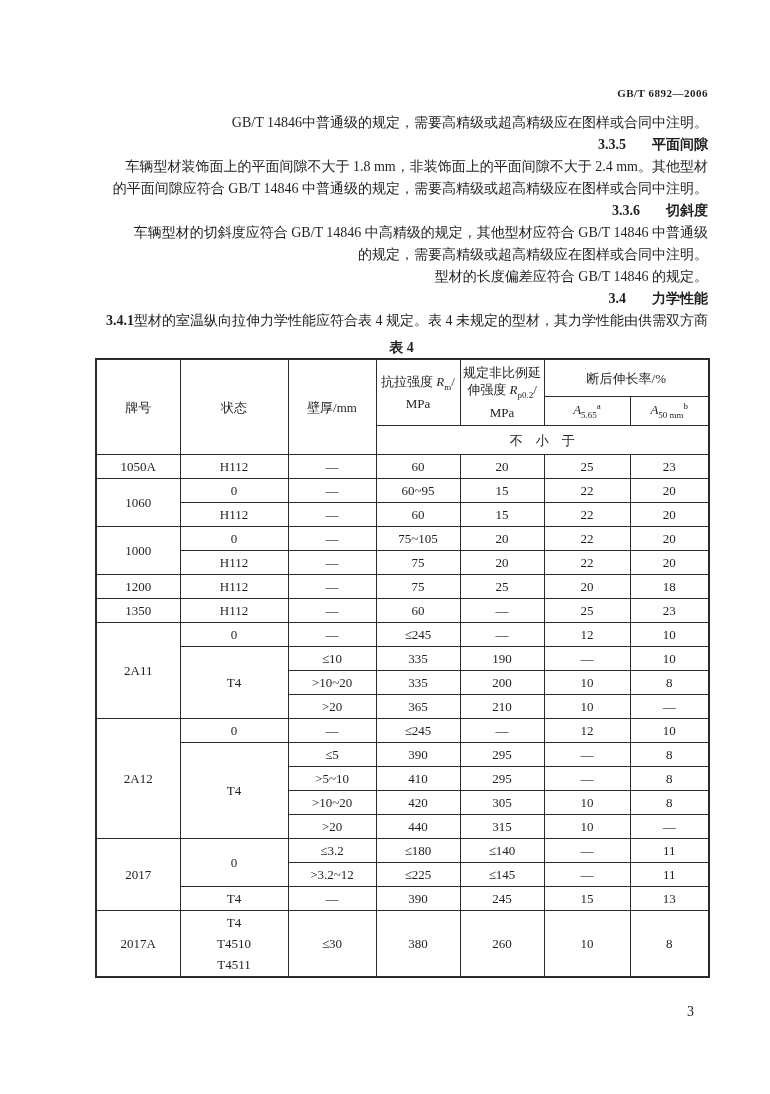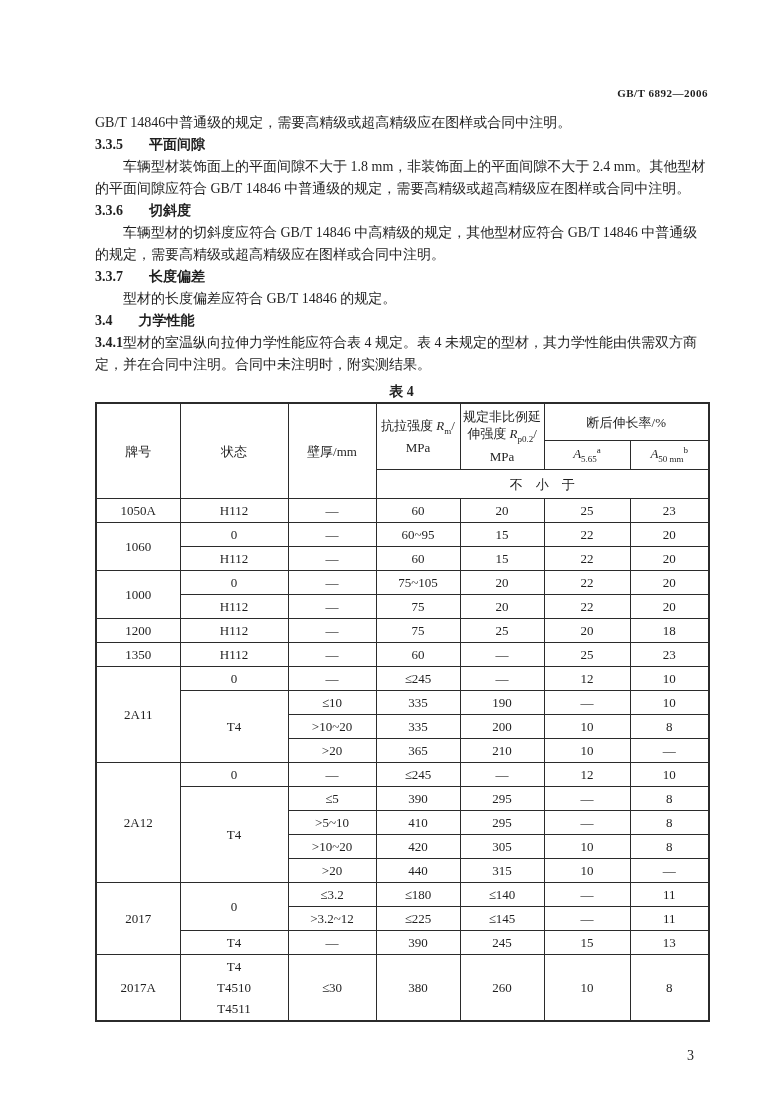--- a/index.html
+++ b/index.html
@@ -7,21 +7,21 @@
     width:770px;height:1094px;background:#ffffff;position:relative;
     box-sizing:border-box;padding:84px 62px 0 95px;
     font-family:"Liberation Serif","DejaVu Serif",serif;
     color:#1f1f1f;overflow:hidden;
   }
   .doc-header{
     text-align:right;font-weight:bold;font-size:11px;line-height:18px;
     letter-spacing:0.5px;margin-bottom:10px;
   }
   .bodytext{font-size:14px;}
-  .line{line-height:22px;height:22px;white-space:nowrap;}
+  .line{line-height:22px;height:22px;white-space:nowrap;text-align:right;}
   .line.indent{text-indent:2em;}
   .heading{font-weight:bold;}
   .heading .num{font-weight:bold;margin-right:26px;}
   .clause-num{font-weight:bold;margin-right:0;}
   .table-caption{
     text-align:center;font-weight:bold;font-size:14px;
     margin-top:6px;line-height:20px;
   }
   table.spec{
     border-collapse:collapse;width:613px;table-layout:fixed;
@@ -56,27 +56,25 @@
     <div class="line">GB/T 14846中普通级的规定，需要高精级或超高精级应在图样或合同中注明。</div>
 
     <div class="line heading"><span class="num">3.3.5</span><span>平面间隙</span></div>
     <div class="line indent">车辆型材装饰面上的平面间隙不大于 1.8 mm，非装饰面上的平面间隙不大于 2.4 mm。其他型材</div>
     <div class="line">的平面间隙应符合 GB/T 14846 中普通级的规定，需要高精级或超高精级应在图样或合同中注明。</div>
 
     <div class="line heading"><span class="num">3.3.6</span><span>切斜度</span></div>
     <div class="line indent">车辆型材的切斜度应符合 GB/T 14846 中高精级的规定，其他型材应符合 GB/T 14846 中普通级</div>
     <div class="line">的规定，需要高精级或超高精级应在图样或合同中注明。</div>
 
-    <div class="line heading"><span class="num">3.3.7</span><span>长度偏差</span></div>
     <div class="line indent">型材的长度偏差应符合 GB/T 14846 的规定。</div>
 
     <div class="line heading"><span class="num">3.4</span><span>力学性能</span></div>
 
     <div class="line"><span class="clause-num">3.4.1</span><span>型材的室温纵向拉伸力学性能应符合表 4 规定。表 4 未规定的型材，其力学性能由供需双方商</span></div>
-    <div class="line">定，并在合同中注明。合同中未注明时，附实测结果。</div>
   </div>
 
   <div class="table-caption">表 4</div>
 
   <table class="spec">
     <colgroup>
       <col style="width:84px">
         <col style="width:108px">
         <col style="width:88px">
       <col style="width:84px">

